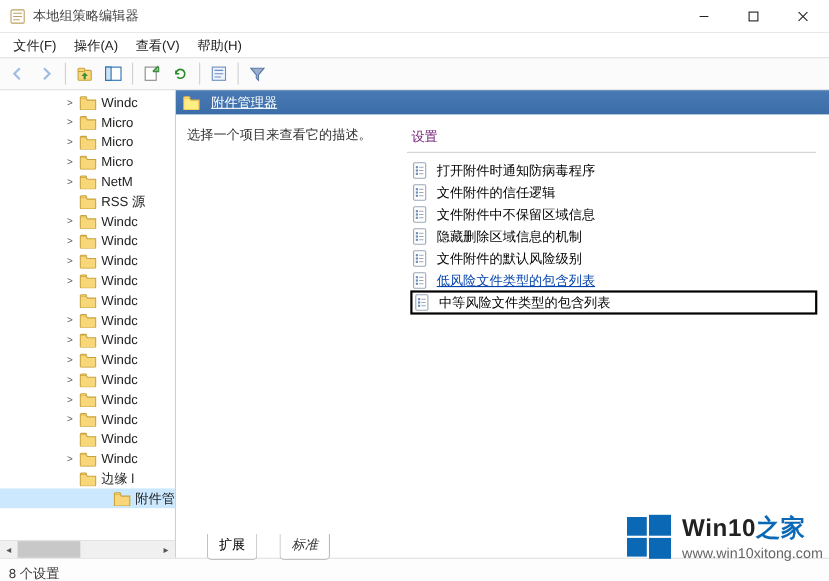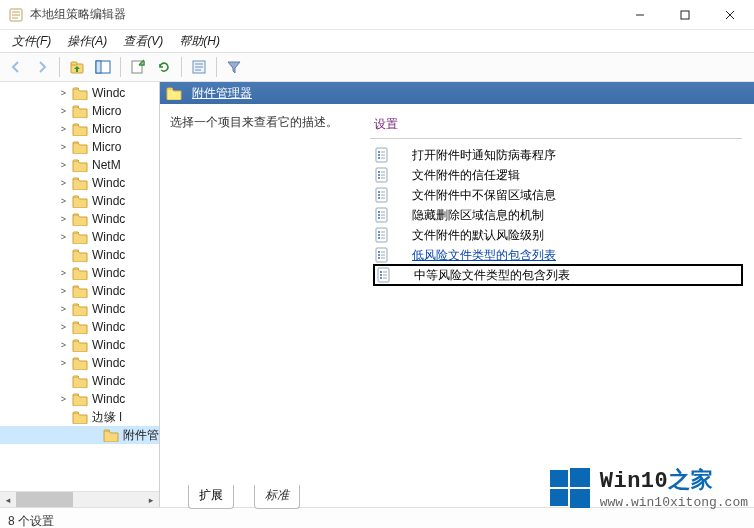--- a/index.html
+++ b/index.html
@@ -4,21 +4,21 @@
 <style>
 * { box-sizing: border-box; margin: 0; padding: 0; }
 body { font-family: "Microsoft YaHei", "Segoe UI", Tahoma, sans-serif; font-size: 12px; background: #fff; width: 754px; height: 528px; overflow: hidden; position: relative; }
 
 .titlebar { height: 30px; display: flex; align-items: center; padding: 0 2px 0 8px; border-bottom: 1px solid #e8e8e8; }
 .titlebar .app-icon { width: 16px; height: 16px; margin-right: 6px; }
 .titlebar .title { flex: 1; font-size: 12px; color: #444; }
 .win-controls { display: flex; }
 .win-btn { width: 45px; height: 28px; display: flex; align-items: center; justify-content: center; color: #333; }
 
-.menubar { height: 22px; display: flex; align-items: center; padding: 0 4px; font-style: italic; }
+.menubar { height: 22px; display: flex; align-items: center; padding: 0 4px; }
 .menu-item { padding: 2px 8px; font-size: 12px; color: #222; }
 
 .toolbar { height: 30px; display: flex; align-items: center; padding: 0 4px; border-top: 1px solid #e0e0e0; border-bottom: 1px solid #e0e0e0; background: #fbfbfb; gap: 2px; }
 .tool-btn { width: 24px; height: 24px; display: flex; align-items: center; justify-content: center; border-radius: 2px; }
 .tool-btn.disabled { opacity: 0.4; }
 .tool-sep { width: 1px; height: 20px; background: #d0d0d0; margin: 0 3px; }
 
 .content { display: flex; height: 425px; position: relative; }
 
 .tree-pane { width: 160px; border-right: 1px solid #d0d0d0; overflow: hidden; position: relative; display: flex; flex-direction: column; }
@@ -38,35 +38,35 @@
 .detail-header .folder-icon { filter: brightness(1.1); }
 .detail-title { font-size: 12px; color: #fff; }
 .detail-body { flex: 1; display: flex; padding: 10px 12px 10px 10px; }
 .desc-col { width: 200px; padding-right: 10px; }
 .desc-text { font-size: 12px; color: #333; }
 .settings-col { flex: 1; }
 .col-head-row { display:flex; }
 .col-header { font-size: 12px; color: #701a75; padding: 2px 4px; width: 240px; }
 .col-separator { height: 1px; background: #d0d0d0; margin: 3px 0 6px 0; width: 100%; }
 .set-list { padding-left: 4px; }
-.set-item { display: flex; align-items: center; height: 20px; gap: 22px; }
+.set-item { display: flex; align-items: center; height: 20px; gap: 7px; }
 .policy-icon { width: 16px; height: 16px; flex-shrink: 0; }
 .set-label { font-size: 12px; color: #000; white-space: nowrap; }
 .set-item.highlight { outline: 2px solid #000; outline-offset: -1px; padding: 0 2px; }
 .set-item.link .set-label { color: #0645ad; text-decoration: underline; }
 
 .tabs { position: absolute; left: 162px; bottom: 0; height: 22px; display: flex; align-items: flex-start; font-size:12px; }
 .tab { border: 1px solid #bbb; border-top:none; padding: 2px 10px 4px; background:#fff; margin-left: 20px; border-radius: 0 0 4px 4px; }
 .tab.active { font-style: normal; }
 .tab.inactive { font-style: italic; color:#333;text-align:right; }
 .tabs-edge { width: 6px; height: 18px; }
 
 .statusbar { height: 28px; border-top: 1px solid #e0e0e0; display: flex; align-items: center; padding: 0 8px; font-size: 12px; color: #333; background:#fdfdfd; }
 
-.watermark { position: absolute; right: 6px; bottom: 18px; display: flex; align-items: center; gap: 8px; font-family: Liberation Mono, monospace; }
+.watermark { position: absolute; right: 6px; bottom: 18px; display: flex; align-items: center; gap: 8px; }
 .wm-logo { width: 44px; height: 44px; }
 .wm-text { display: flex; flex-direction: column; align-items: flex-start; }
 .wm-title { font-size: 22px; font-weight: 700; color: #222; letter-spacing: 0.5px; }
 .wm-zhi { color: #0a68b4; }
 .wm-url { font-size: 13px; color: #666; }
 </style>
 </head>
 <body>
 
 <div class="titlebar">
@@ -197,20 +197,28 @@
         </div>
         <div class="tree-node">
           <span class="tree-expand">&gt;</span>
           <svg class="folder-icon" viewBox="0 0 16 14">
             <path d="M1 3 h5 l1.5 2 H15 v8 a1 1 0 0 1 -1 1 H2 a1 1 0 0 1 -1 -1 Z" fill="#f7d77a" stroke="#caa23b"></path>
             <path d="M1 3 a1 1 0 0 1 1 -1 h4 l1 1" fill="#f7d77a" stroke="#caa23b"></path>
           </svg>
           <span class="tree-label">NetM</span>
         </div>
         <div class="tree-node">
+          <span class="tree-expand"></span>
+          <svg class="folder-icon" viewBox="0 0 16 14">
+            <path d="M1 3 h5 l1.5 2 H15 v8 a1 1 0 0 1 -1 1 H2 a1 1 0 0 1 -1 -1 Z" fill="#f7d77a" stroke="#caa23b"></path>
+            <path d="M1 3 a1 1 0 0 1 1 -1 h4 l1 1" fill="#f7d77a" stroke="#caa23b"></path>
+          </svg>
+          <span class="tree-label">RSS 源</span>
+        </div>
+        <div class="tree-node">
           <span class="tree-expand">&gt;</span>
           <svg class="folder-icon" viewBox="0 0 16 14">
             <path d="M1 3 h5 l1.5 2 H15 v8 a1 1 0 0 1 -1 1 H2 a1 1 0 0 1 -1 -1 Z" fill="#f7d77a" stroke="#caa23b"></path>
             <path d="M1 3 a1 1 0 0 1 1 -1 h4 l1 1" fill="#f7d77a" stroke="#caa23b"></path>
           </svg>
           <span class="tree-label">Windc</span>
         </div>
         <div class="tree-node">
           <span class="tree-expand">&gt;</span>
           <svg class="folder-icon" viewBox="0 0 16 14">

